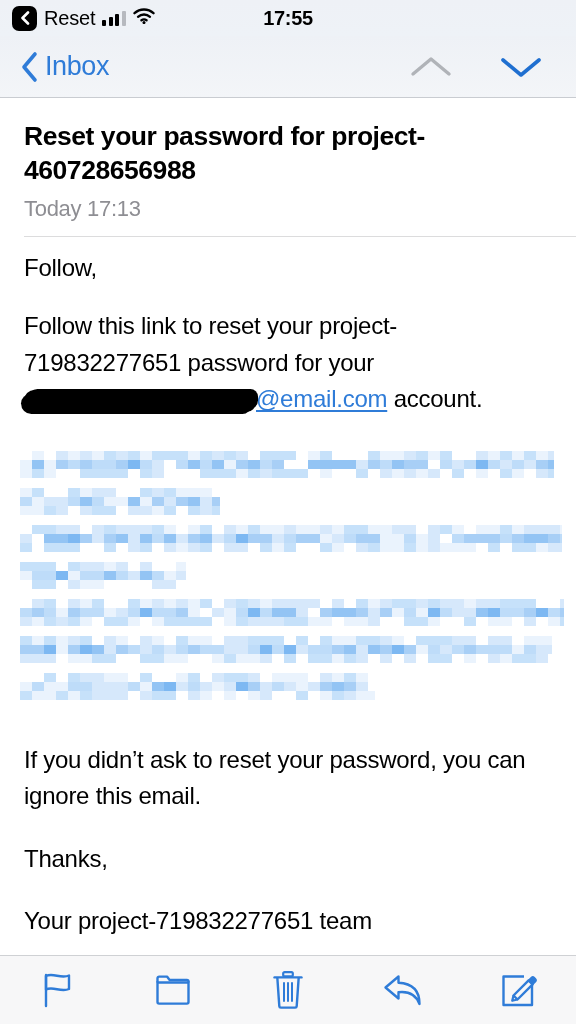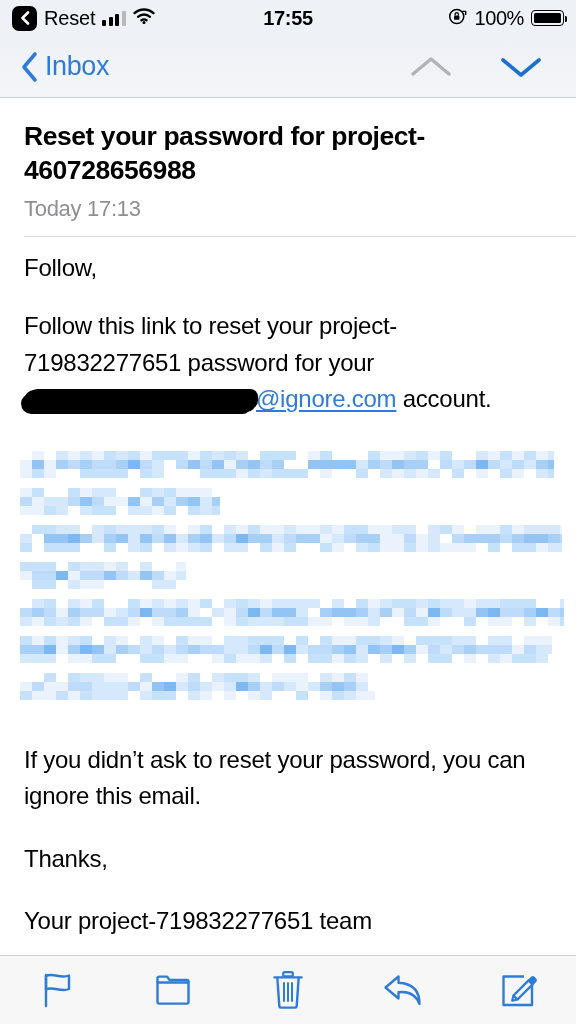--- a/index.html
+++ b/index.html
@@ -123,34 +123,20 @@
     <span>
       <svg width="22" height="16" viewBox="0 0 22 16">
         <path d="M1.5 5.2 A14 14 0 0 1 20.5 5.2" fill="none" stroke="#000" stroke-width="2.3" stroke-linecap="round"></path>
         <path d="M5 8.8 A9 9 0 0 1 17 8.8" fill="none" stroke="#000" stroke-width="2.3" stroke-linecap="round"></path>
         <path d="M8.4 12.3 A4.4 4.4 0 0 1 13.6 12.3" fill="none" stroke="#000" stroke-width="2.3" stroke-linecap="round"></path>
         <circle cx="11" cy="14.6" r="1.5" fill="#000"></circle>
       </svg>
     </span>
   </div>
   <div class="sb-center">17:55</div>
-  <div class="sb-right">
-    <span>
-      <svg width="19" height="19" viewBox="0 0 20 20">
-        <circle cx="9.2" cy="10" r="7.4" fill="none" stroke="#000" stroke-width="1.6"></circle>
-        <rect x="6.4" y="8.9" width="5.6" height="4.6" rx="1" fill="#000"></rect>
-        <path d="M7.5 8.9 V7.7 a1.7 1.7 0 0 1 3.4 0 V8.9" fill="none" stroke="#000" stroke-width="1.4"></path>
-        <path d="M15.4 4.6 h3.2 v3.2" fill="none" stroke="#000" stroke-width="1.5" stroke-linecap="round" stroke-linejoin="round"></path>
-      </svg>
-    </span>
-    <span class="sb-battpct">100%</span>
-    <span class="batt">
-        <span></span>
-      </span>
-  </div>
 </div>
 
 <div class="nav-bar">
   <div class="nav-back">
     <svg width="19" height="32" viewBox="0 0 19 32">
       <path d="M15 3 L4 16 L15 29" fill="none" stroke="#2f7cd8" stroke-width="3.6" stroke-linecap="round" stroke-linejoin="round"></path>
     </svg>
     <span class="nav-back-label">Inbox</span>
   </div>
   <div class="nav-right">
@@ -169,21 +155,21 @@
 
 <div class="msg-header">
   <div class="subject">Reset your password for project-460728656988</div>
   <div class="timestamp">Today 17:13</div>
 </div>
 <div class="hdr-divider"></div>
 
 <div class="msg-body">
   <div class="para tight">Follow,</div>
   <div class="para">
-    <span>Follow this link to reset your project-719832277651 password for your </span><span class="email-line"><span class="redaction"></span><span class="link">@ignore.com</span><span> account.</span></span>
+    <span>Follow this link to reset your project-719832277651 password for your </span><span class="email-line"><span class="redaction"></span><span class="link">@email.com</span><span> account.</span></span>
   </div>
 </div>
 
 <div class="blur-block">
   <div class="blur-line" style="width:534px;">
       <span class="px" style="left: 0px; top: 0px; width: 12px; height: 9px; background: rgb(255, 255, 255);"></span>
       <span class="px" style="left: 12px; top: 0px; width: 12px; height: 9px; background: rgb(234, 243, 253);"></span>
       <span class="px" style="left: 24px; top: 0px; width: 12px; height: 9px; background: rgb(255, 255, 255);"></span>
       <span class="px" style="left: 36px; top: 0px; width: 12px; height: 9px; background: rgb(214, 232, 251);"></span>
       <span class="px" style="left: 48px; top: 0px; width: 12px; height: 9px; background: rgb(234, 243, 253);"></span>

